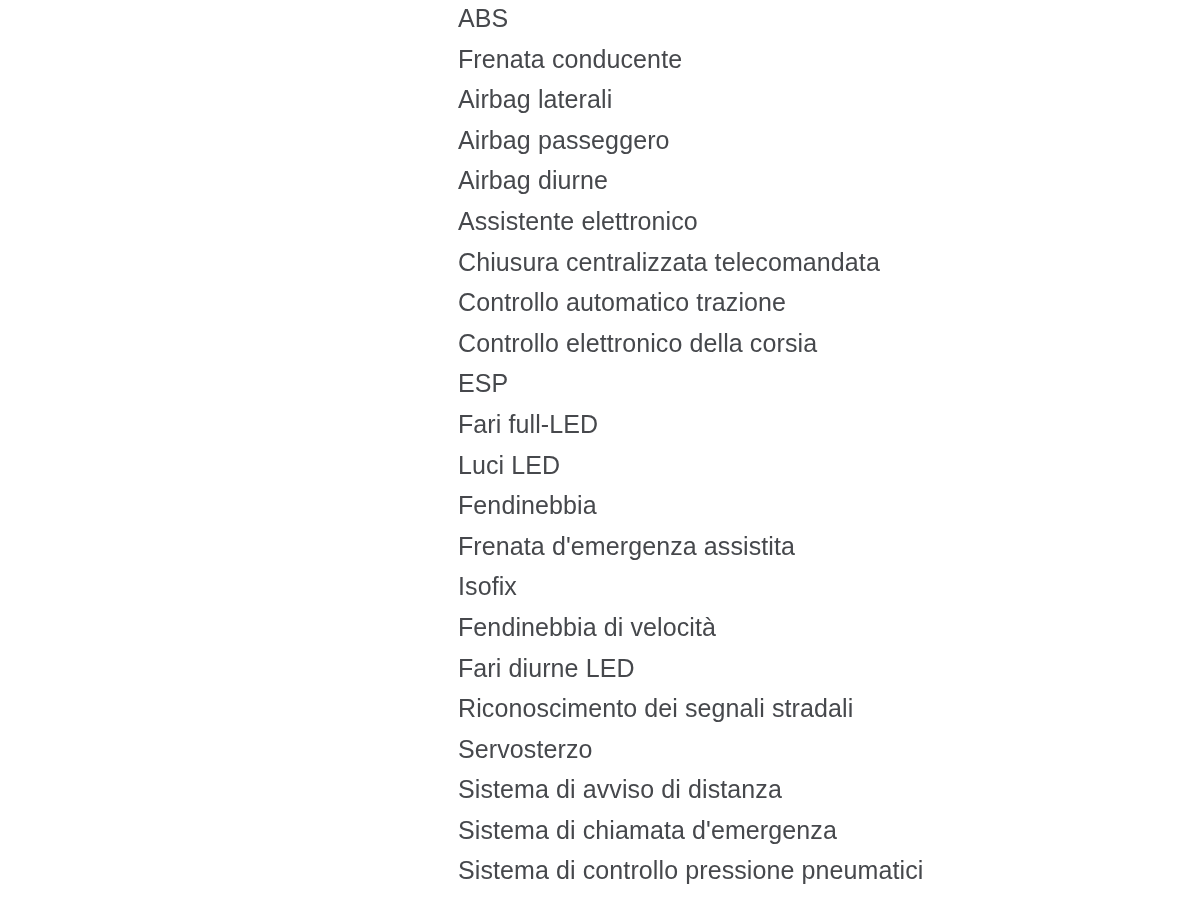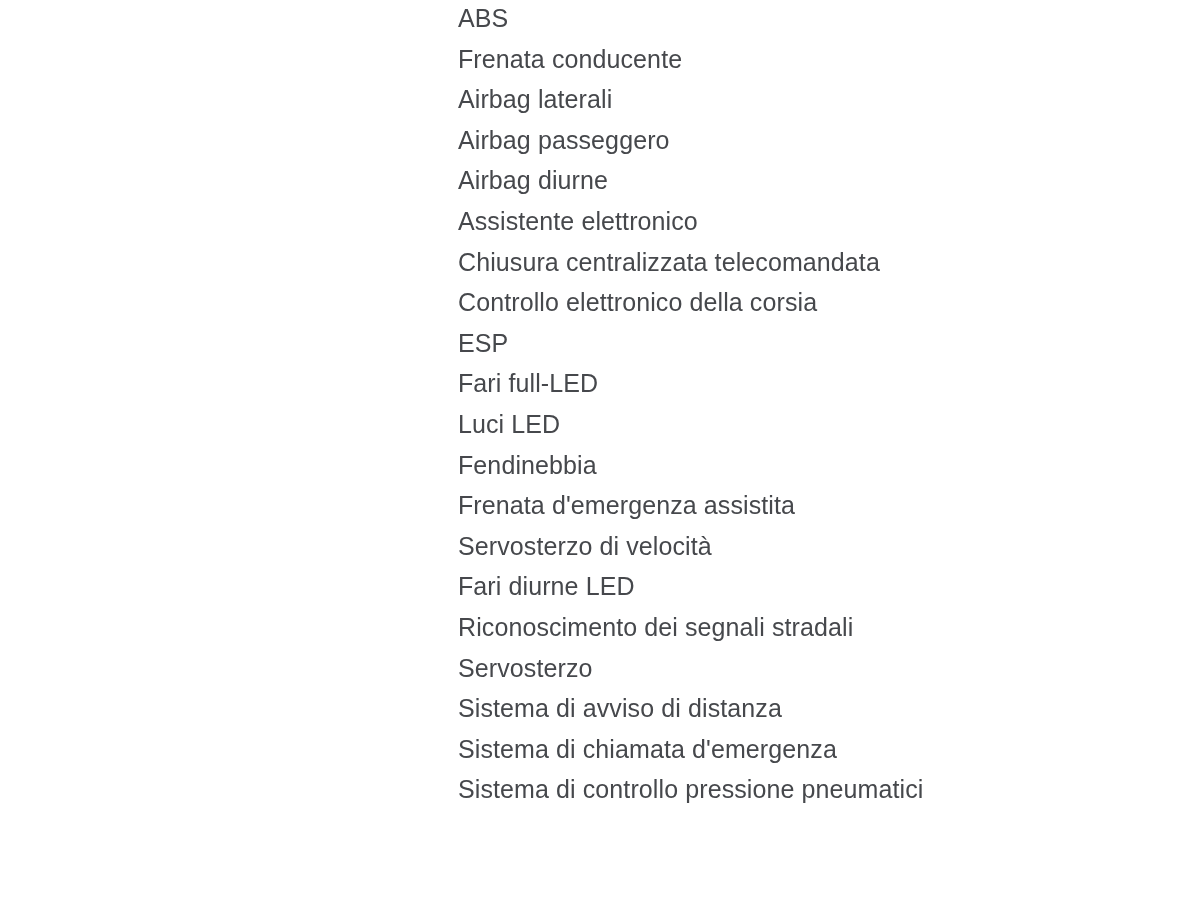--- a/index.html
+++ b/index.html
@@ -31,26 +31,28 @@
 
 <div class="equipment-list">
 
 <div class="equipment-item">ABS</div>
     <div class="equipment-item">Frenata conducente</div>
     <div class="equipment-item">Airbag laterali</div>
     <div class="equipment-item">Airbag passeggero</div>
     <div class="equipment-item">Airbag diurne</div>
     <div class="equipment-item">Assistente elettronico</div>
     <div class="equipment-item">Chiusura centralizzata telecomandata</div>
+    <div class="equipment-item">Controllo automatico trazione</div>
     <div class="equipment-item">Controllo elettronico della corsia</div>
     <div class="equipment-item">ESP</div>
     <div class="equipment-item">Fari full-LED</div>
     <div class="equipment-item">Luci LED</div>
     <div class="equipment-item">Fendinebbia</div>
     <div class="equipment-item">Frenata d'emergenza assistita</div>
-    <div class="equipment-item">Servosterzo di velocità</div>
+    <div class="equipment-item">Isofix</div>
+    <div class="equipment-item">Fendinebbia di velocità</div>
     <div class="equipment-item">Fari diurne LED</div>
     <div class="equipment-item">Riconoscimento dei segnali stradali</div>
     <div class="equipment-item">Servosterzo</div>
     <div class="equipment-item">Sistema di avviso di distanza</div>
     <div class="equipment-item">Sistema di chiamata d'emergenza</div>
     <div class="equipment-item">Sistema di controllo pressione pneumatici</div>
   </div>
 
 </body></html>

